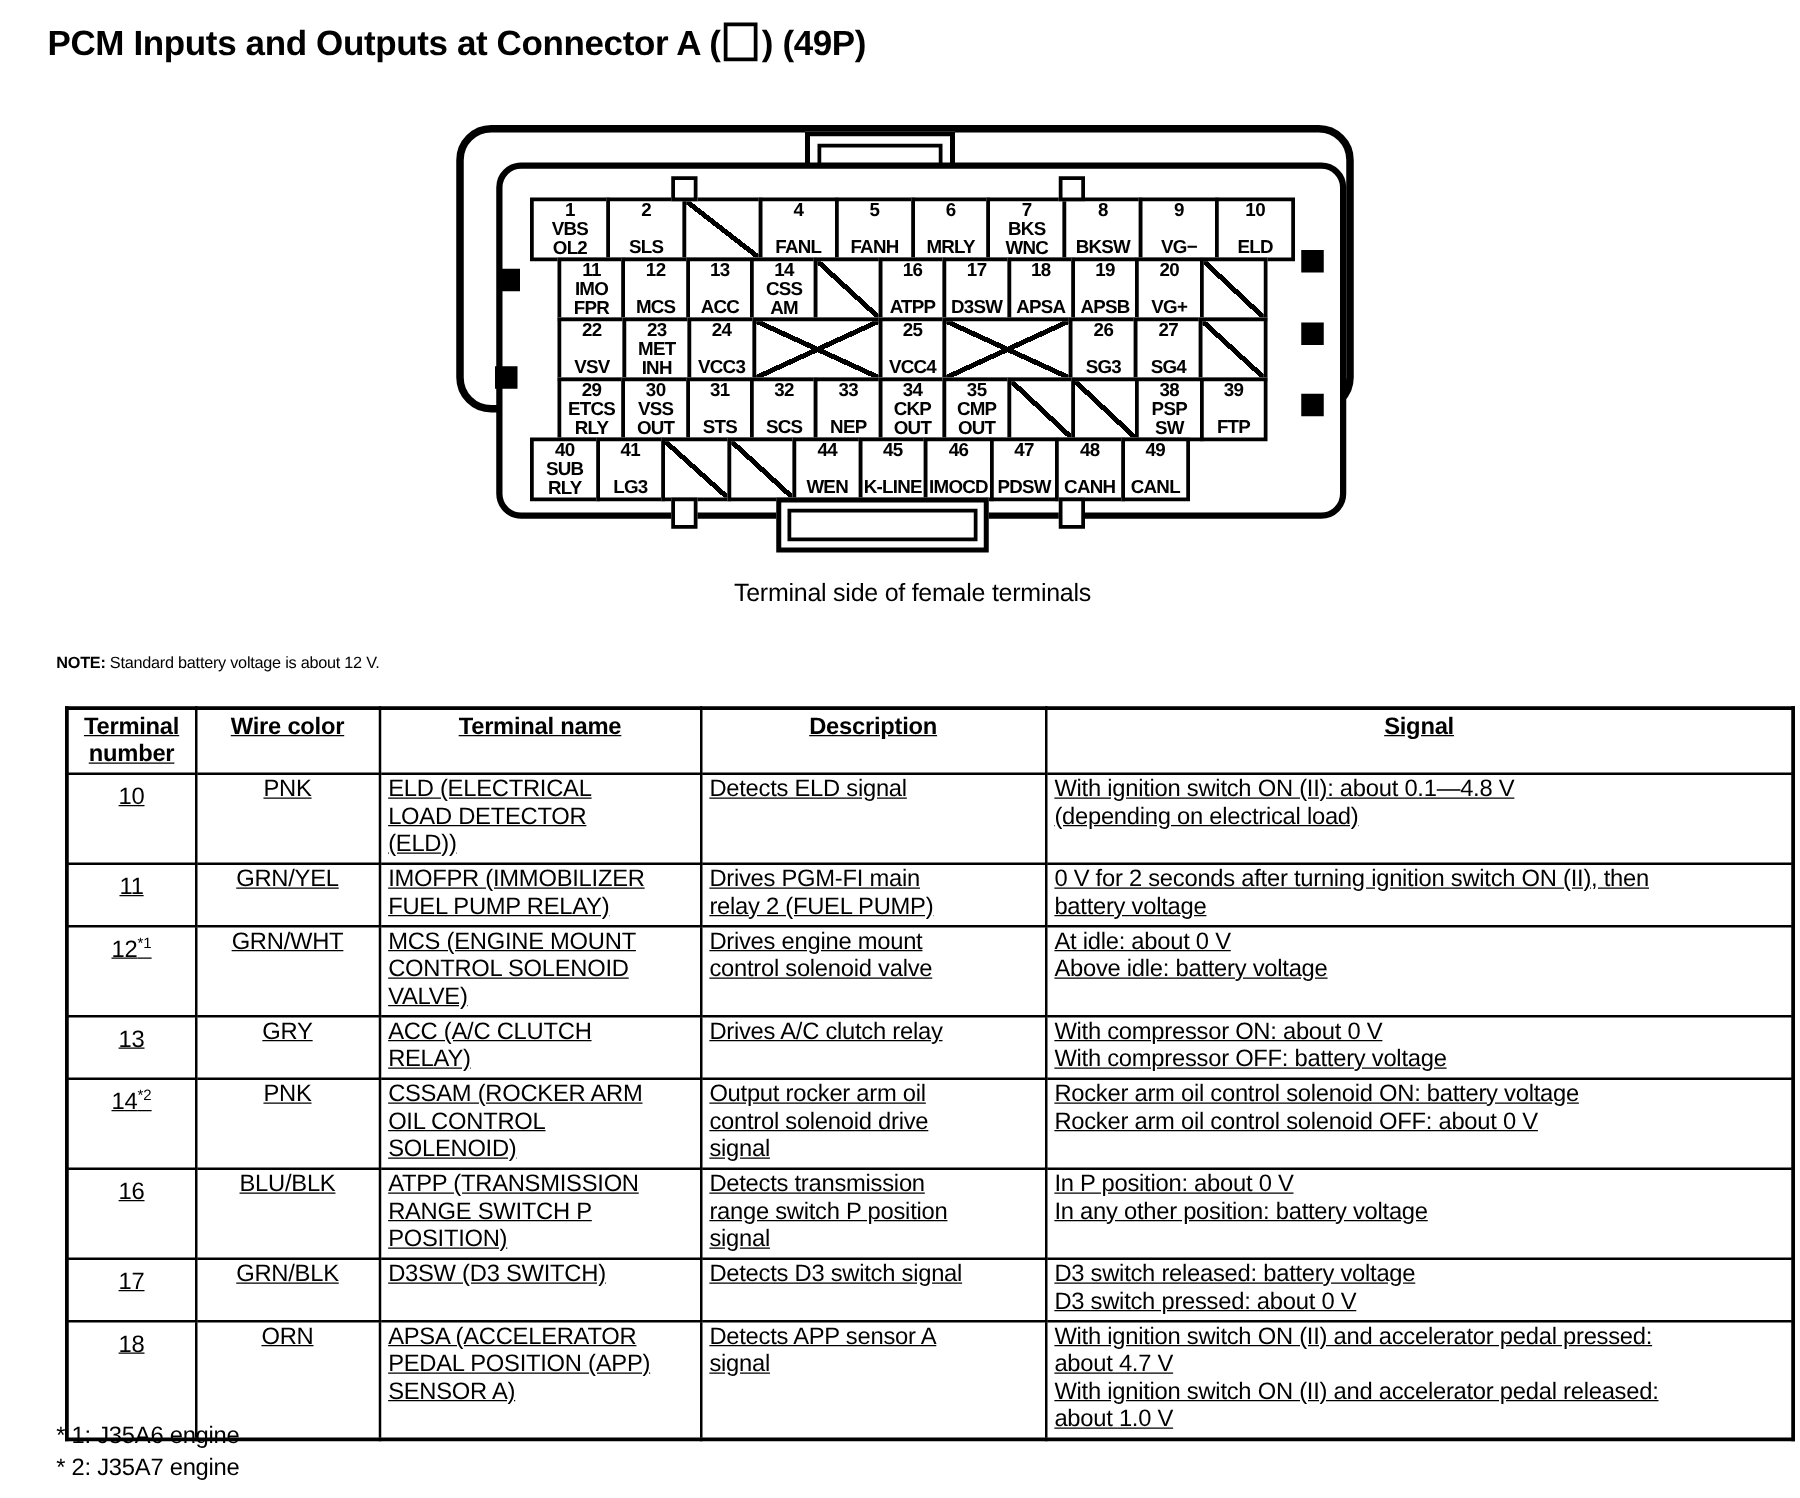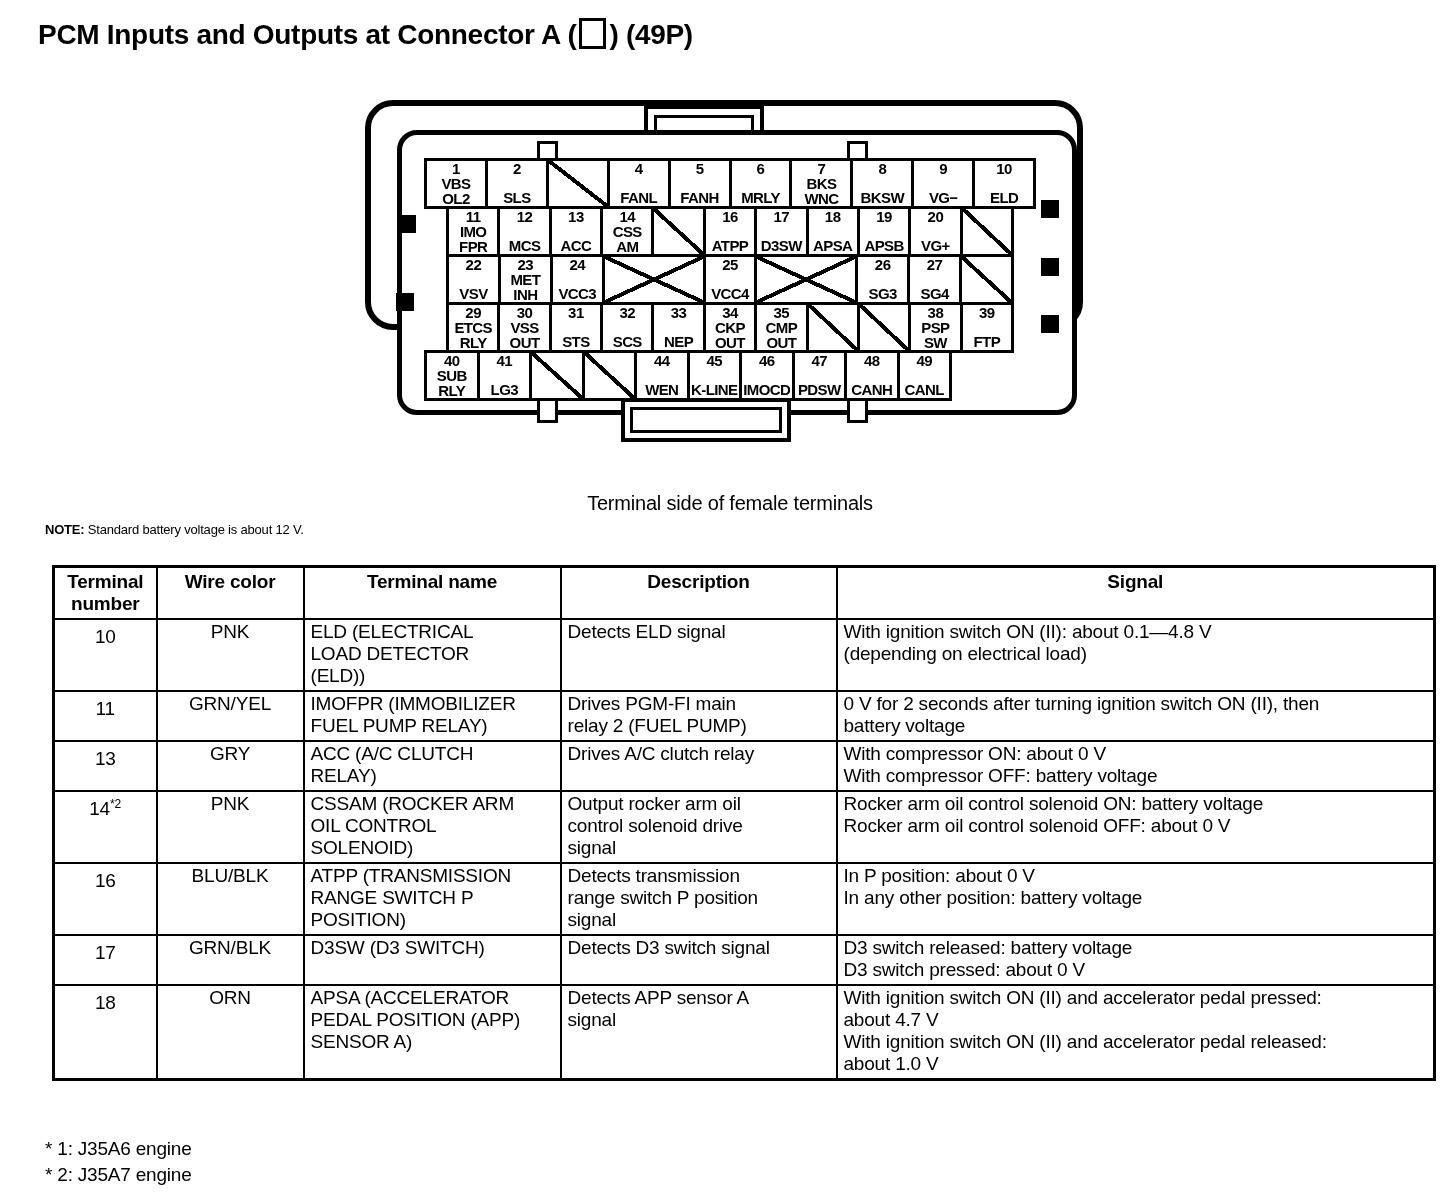--- a/index.html
+++ b/index.html
@@ -81,28 +81,28 @@
   .bottom-tab .inner{position:absolute;left:5px;top:5px;right:5px;bottom:5px;border:3px solid #000;}
   .bsq{position:absolute;width:18px;height:18px;background:#000;}
   .bsq.l1{left:33px;top:120px;}
   .bsq.l2{left:31px;top:198px;}
   .bsq.q1{left:676px;top:105px;}
   .bsq.q2{left:676px;top:163px;}
   .bsq.q3{left:676px;top:220px;}
   
   .caption{
     position:absolute;left:365px;top:464px;width:730px;text-align:center;
-    font-size:20px;letter-spacing:-0.2px;margin-top:28px;
+    font-size:20px;letter-spacing:-0.2px;
   }
   .note{position:absolute;left:45px;top:522px;font-size:13px;letter-spacing:-0.2px;}
   .note b{font-weight:bold;}
   
   table.io{
     position:absolute;left:52px;top:565px;width:1381px;
-    border-collapse:collapse;table-layout:fixed;border:3px solid #000;
+    border-collapse:collapse;table-layout:fixed;border:3px solid #000;text-decoration:underline;
   }
   table.io th,table.io td{border:2px solid #000;}
   table.io th{
     font-size:19px;font-weight:bold;text-align:center;vertical-align:top;
     line-height:22px;padding:3px 4px;white-space:pre-line;letter-spacing:-0.2px;
   }
   table.io td{
     font-size:19px;line-height:22px;vertical-align:top;
     padding:1px 6px 3px;white-space:pre-line;letter-spacing:-0.2px;
   }
@@ -373,20 +373,31 @@
       <td class="ctr"><span>11</span><sup></sup></td>
       <td class="ctr">GRN/YEL</td>
       <td>IMOFPR (IMMOBILIZER
 FUEL PUMP RELAY)</td>
       <td>Drives PGM-FI main
 relay 2 (FUEL PUMP)</td>
       <td>0 V for 2 seconds after turning ignition switch ON (II), then
 battery voltage</td>
     </tr>
     <tr>
+      <td class="ctr"><span>12</span><sup>*1</sup></td>
+      <td class="ctr">GRN/WHT</td>
+      <td>MCS (ENGINE MOUNT
+CONTROL SOLENOID
+VALVE)</td>
+      <td>Drives engine mount
+control solenoid valve</td>
+      <td>At idle: about 0 V
+Above idle: battery voltage</td>
+    </tr>
+    <tr>
       <td class="ctr"><span>13</span><sup></sup></td>
       <td class="ctr">GRY</td>
       <td>ACC (A/C CLUTCH
 RELAY)</td>
       <td>Drives A/C clutch relay</td>
       <td>With compressor ON: about 0 V
 With compressor OFF: battery voltage</td>
     </tr>
     <tr>
       <td class="ctr"><span>14</span><sup>*2</sup></td>

